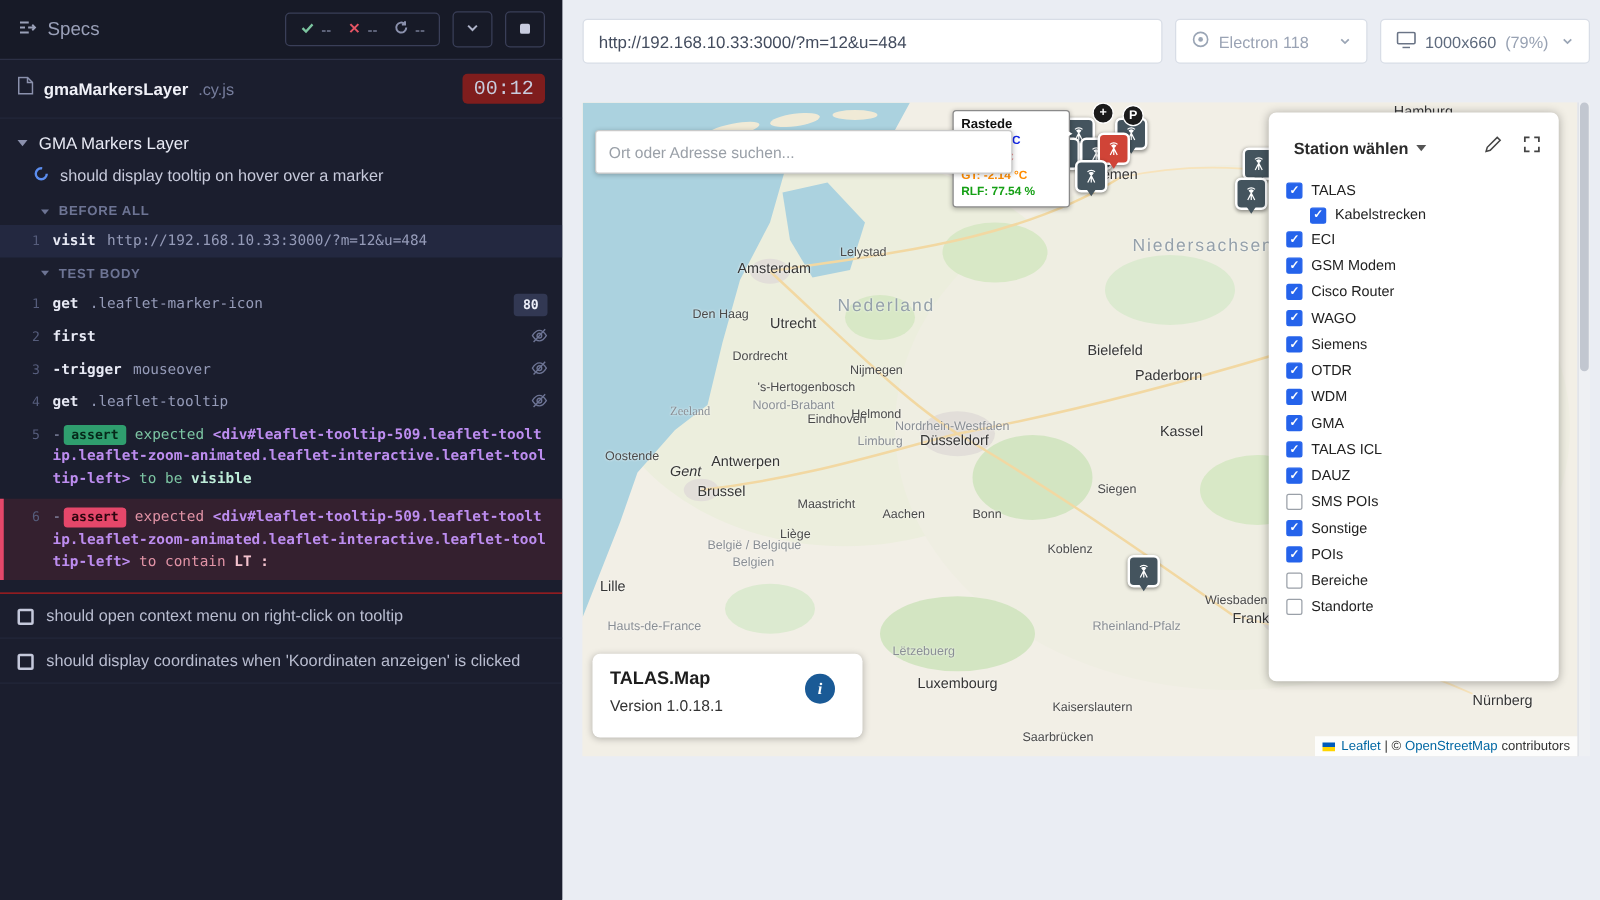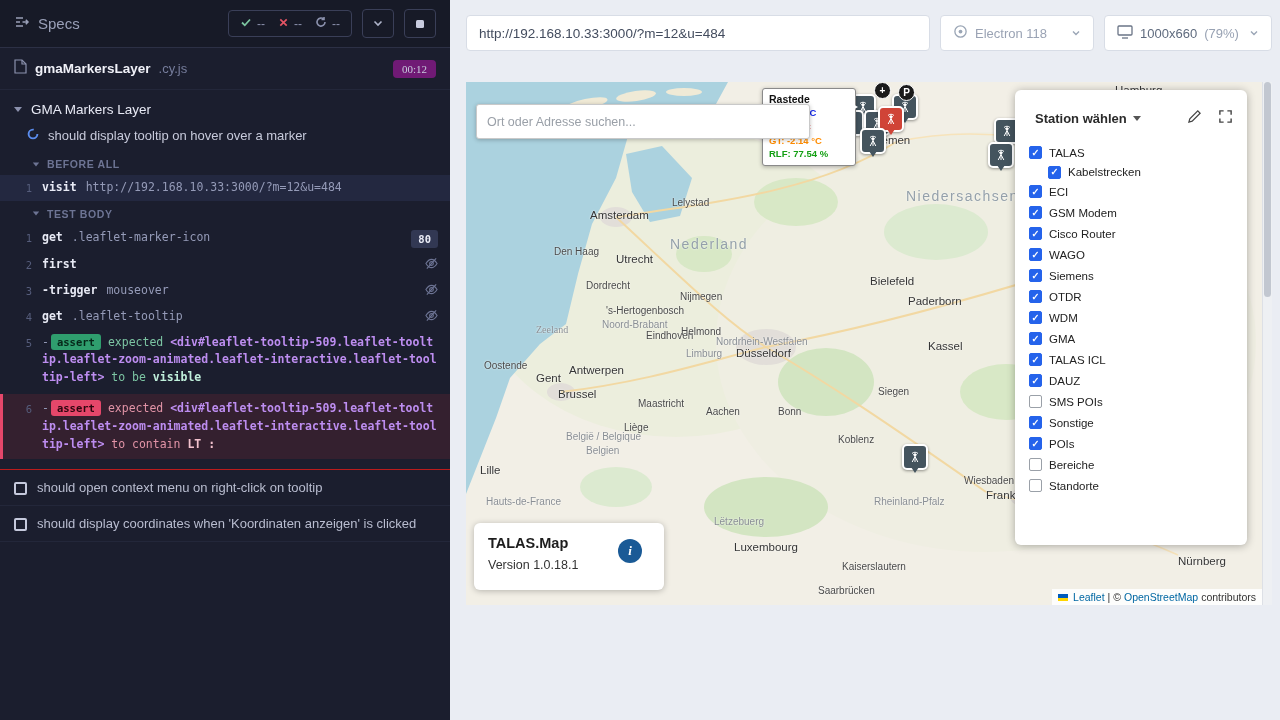--- a/index.html
+++ b/index.html
@@ -7,21 +7,21 @@
   .reporter{position:fixed;left:0;top:0;width:450px;height:720px;background:#1b1e2e;color:#d0d2e0;overflow:hidden;}
   .rep-header{height:47px;background:#171a27;border-bottom:1px solid #2c3045;display:flex;align-items:center;padding:0 14px;gap:10px;}
   .specs-btn{display:flex;align-items:center;gap:8px;color:#9aa0b8;font-size:15px;cursor:pointer;}
   .rep-header .spacer{flex:1;}
   .stats-box{border:1px solid #3a3f58;border-radius:4px;display:flex;align-items:center;gap:13px;padding:5px 11px;font-size:12px;color:#8b91ad;}
   .stat{display:flex;align-items:center;gap:5px;}
   .icon-btn{width:30px;height:27px;border:1px solid #3a3f58;border-radius:4px;display:flex;align-items:center;justify-content:center;background:transparent;cursor:pointer;}
   .spec-row{display:flex;align-items:center;gap:8px;padding:11px 14px;border-bottom:1px solid #23273a;}
   .spec-name{font-weight:bold;color:#f0f1f8;font-size:13.5px;}
   .spec-ext{color:#767d9c;font-size:13px;}
-  .duration-badge{margin-left:auto;background:#701a75;color:#c8ccde;font-size:11px;padding:3px 9px;border-radius:4px;font-family:Liberation Serif, serif;}
+  .duration-badge{margin-left:auto;background:#7f1d1d;color:#c8ccde;font-size:16px;padding:3px 9px;border-radius:4px;font-family:Liberation Mono, monospace;}
   .caret-down{width:0;height:0;border-left:4px solid transparent;border-right:4px solid transparent;border-top:5px solid #8b91ad;display:inline-block;}
   .suite-row{display:flex;align-items:center;gap:9px;padding:12px 14px 6px;color:#e8eaf5;font-size:13.5px;}
   .test-row{display:flex;align-items:center;gap:9px;padding:5px 14px 8px 27px;color:#c7cadb;font-size:13px;}
   .section-h{display:flex;align-items:center;gap:7px;padding:7px 14px 5px 32px;color:#6d7494;font-size:10.5px;font-weight:bold;letter-spacing:.6px;}
   .section-h .caret-down{border-top-color:#6d7494;transform:scale(.8);}
   .cmd-row{display:flex;align-items:flex-start;padding:4px 12px 4px 0;font-family:"DejaVu Sans Mono",monospace;font-size:11.5px;line-height:1.55;color:#9298b5;}
   .cmd-num{width:32px;text-align:right;padding-right:10px;color:#565d7c;flex:none;font-size:10.5px;padding-top:1px;}
   .cmd-body{flex:1;min-width:0;word-break:break-word;}
   .cmd-method{font-weight:bold;color:#e8eaf5;margin-right:9px;}
   .cmd-args{color:#959bb8;word-break:break-all;}
@@ -75,21 +75,21 @@
   .tline{font-size:9.5px;font-weight:bold;line-height:1.45;white-space:nowrap;}
   .spanel{position:absolute;left:549px;top:8px;width:232px;height:455px;background:#fff;border-radius:6px;box-shadow:0 1px 8px rgba(0,0,0,.3);padding:16px 14px;box-sizing:border-box;z-index:6;}
   .spanel-head{display:flex;align-items:center;gap:6px;height:24px;}
   .spanel-title{font-size:13px;color:#2b2b2b;font-weight:bold;margin-left:6px;}
   .spanel-head .spacer{flex:1;}
   .s-list{margin-top:12px;}
   .s-item{display:flex;align-items:center;gap:7px;height:21px;font-size:11.5px;color:#222;cursor:pointer;}
   .s-item.indent{margin-left:19px;height:18px;}
   .box{width:13px;height:13px;border:1px solid #9aa0a8;border-radius:2px;background:#fff;box-sizing:border-box;flex:none;display:flex;align-items:center;justify-content:center;}
   .box.c{background:#2563eb;border-color:#2563eb;color:#fff;font-size:9.5px;font-weight:bold;line-height:1;}
-  .icard{position:absolute;left:8px;top:441px;width:190px;height:67px;background:#fff;border-radius:6px;box-shadow:0 1px 6px rgba(0,0,0,.25);padding:12px 14px;box-sizing:border-box;z-index:6;}
+  .icard{position:absolute;left:8px;top:441px;width:216px;height:67px;background:#fff;border-radius:6px;box-shadow:0 1px 6px rgba(0,0,0,.25);padding:12px 14px;box-sizing:border-box;z-index:6;}
   .icard .t{font-size:14.5px;font-weight:bold;color:#1d1d1d;}
   .icard .v{font-size:12.5px;color:#333;margin-top:7px;}
   .info-ic{position:absolute;right:22px;top:16px;width:24px;height:24px;border-radius:50%;background:#1a5a96;color:#fff;display:flex;align-items:center;justify-content:center;font-size:13px;font-weight:bold;font-family:"Liberation Serif",serif;font-style:italic;cursor:pointer;}
   .attr{position:absolute;right:0;bottom:0;background:rgba(255,255,255,.85);padding:2px 6px;font-size:10.5px;color:#333;z-index:7;display:flex;align-items:center;gap:3px;}
   .attr a{color:#0067a3;text-decoration:none;}
   .flag{display:inline-block;width:10px;height:7px;background:linear-gradient(#005bbb 50%,#ffd500 50%);margin-right:2px;}
   .vscroll{position:absolute;left:812px;top:82px;width:9px;height:523px;background:#eef0f3;border-left:1px solid #dde0e6;}
   .vthumb{position:absolute;left:1px;top:0;width:7px;height:215px;background:#c2c7d0;border-radius:4px;cursor:pointer;}
 </style>
 </head>
@@ -308,21 +308,21 @@
         <span class="mlab small" style="left: 88px; top: 164px;">Den Haag</span>
         <span class="mlab small" style="left: 120px; top: 198px;">Dordrecht</span>
         <span class="mlab small" style="left: 140px; top: 223px;">'s-Hertogenbosch</span>
         <span class="mlab small" style="left: 214px; top: 209px;">Nijmegen</span>
         <span class="mlab region" style="left: 136px; top: 237px;">Noord-Brabant</span>
         <span class="mlab small" style="left: 180px; top: 248px;">Eindhoven</span>
         <span class="mlab small" style="left: 215px; top: 244px;">Helmond</span>
         <span class="mlab region" style="left: 220px; top: 266px;">Limburg</span>
         <span class="mlab region" style="left: 70px; top: 242px; font-family: Liberation Serif, serif;">Zeeland</span>
         <span class="mlab small" style="left: 18px; top: 278px;">Oostende</span>
-        <span class="mlab city" style="left: 70px; top: 290px;">Gent</span>
+        <span class="mlab city" style="left: 70px; top: 290px; font-style: italic;">Gent</span>
         <span class="mlab city" style="left: 103px; top: 282px;">Antwerpen</span>
         <span class="mlab city" style="left: 92px; top: 306px;">Brussel</span>
         <span class="mlab region" style="left: 100px; top: 349px;">België / Belgique</span>
         <span class="mlab region" style="left: 120px; top: 363px;">Belgien</span>
         <span class="mlab small" style="left: 172px; top: 316px;">Maastricht</span>
         <span class="mlab small" style="left: 240px; top: 324px;">Aachen</span>
         <span class="mlab small" style="left: 158px; top: 340px;">Liège</span>
         <span class="mlab region" style="left: 250px; top: 254px;">Nordrhein-Westfalen</span>
         <span class="mlab city" style="left: 270px; top: 265px;">Düsseldorf</span>
         <span class="mlab small" style="left: 312px; top: 324px;">Bonn</span>

